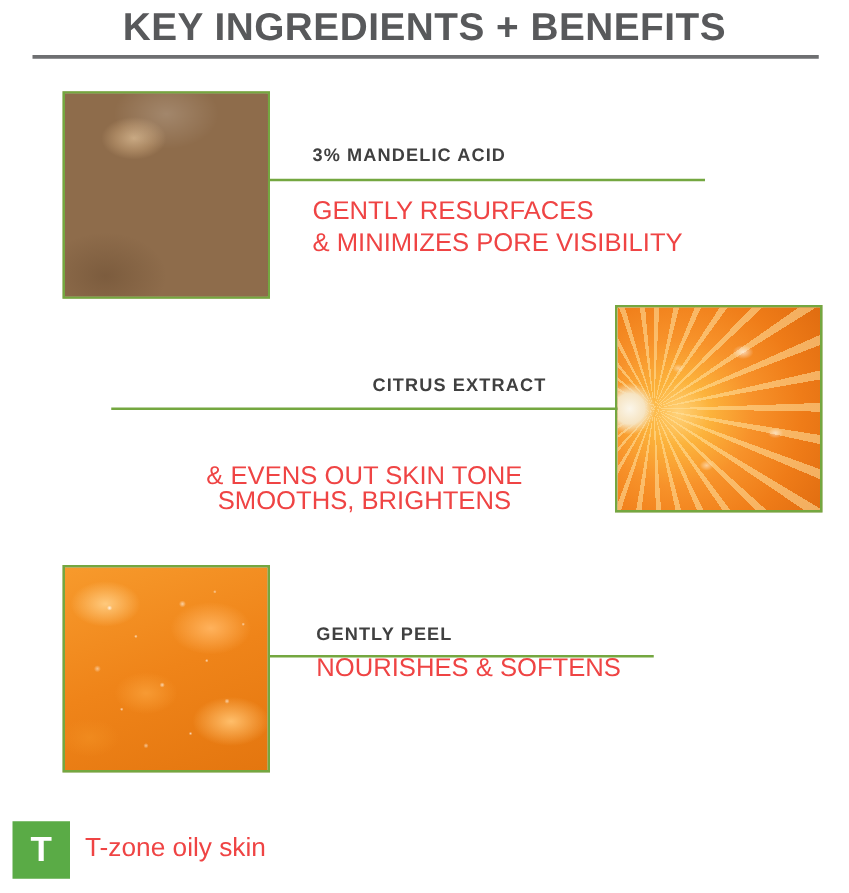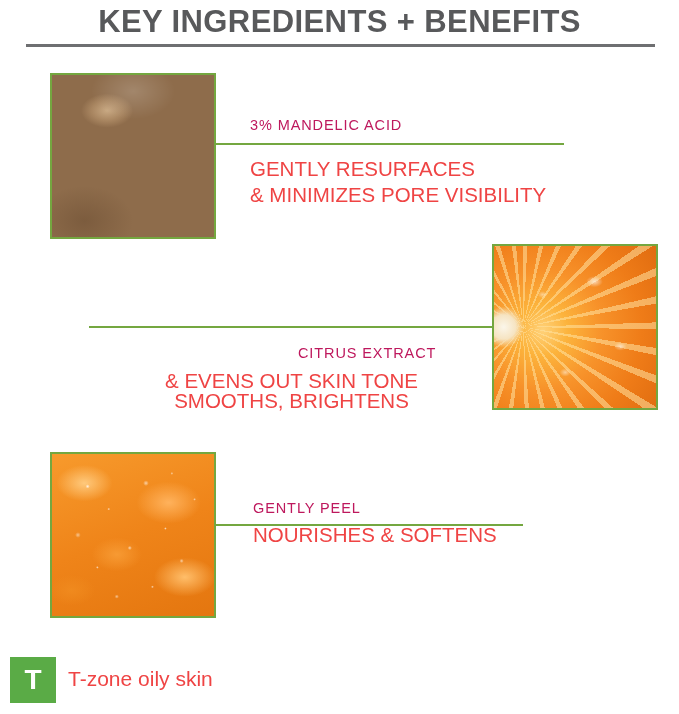--- a/index.html
+++ b/index.html
@@ -132,23 +132,23 @@
       radial-gradient(circle 4px at 16% 50%, rgba(255,255,255,0.5), rgba(255,255,255,0) 70%),
       radial-gradient(circle 2px at 88% 28%, rgba(255,255,255,0.6), rgba(255,255,255,0) 70%),
       radial-gradient(circle 3px at 40% 88%, rgba(255,255,255,0.55), rgba(255,255,255,0) 70%),
       radial-gradient(circle 2px at 74% 12%, rgba(255,255,255,0.6), rgba(255,255,255,0) 70%);
   }
 
   
   .ing-name {
     position: absolute;
     font-size: 14.5px;
-    font-weight: normal;
+    font-weight: bold;
     letter-spacing: 0.9px;
-    color: #be185d;
+    color: #404040;
     white-space: nowrap;
   }
   .ing-rule {
     position: absolute;
     height: 2px;
     background: #74a740;
   }
   .ing-desc {
     position: absolute;
     font-size: 20.5px;
@@ -197,21 +197,21 @@
   <div class="ing-name" style="left:250px; top:117px;">3%  MANDELIC ACID</div>
   <div class="ing-rule" style="left:216px; top:143px; width:348px;"></div>
   <div class="ing-desc" style="left:250px; top:156px;">GENTLY RESURFACES</div>
   <div class="ing-desc" style="left:250px; top:182px;">&amp; MINIMIZES PORE VISIBILITY</div>
 </div>
 
 <div class="ingredient">
   <div class="thumb" style="left:492px; top:244px;">
     <div class="img img-orange-slice"></div>
   </div>
-  <div class="ing-name" style="left:298px; top:301px;margin-top:44px;">CITRUS EXTRACT</div>
+  <div class="ing-name" style="left:298px; top:301px;">CITRUS EXTRACT</div>
   <div class="ing-rule" style="left:89px; top:326px; width:405px;"></div>
   <div class="ing-desc center" style="left:89px; top:340px; width:405px;margin-top:48px;">SMOOTHS, BRIGHTENS</div>
   <div class="ing-desc center" style="left:89px; top:368px; width:405px;">&amp; EVENS OUT SKIN TONE</div>
 </div>
 
 <div class="ingredient">
   <div class="thumb" style="left:50px; top:452px;">
     <div class="img img-peel"></div>
   </div>
   <div class="ing-name" style="left:253px; top:500px;">GENTLY PEEL</div>

